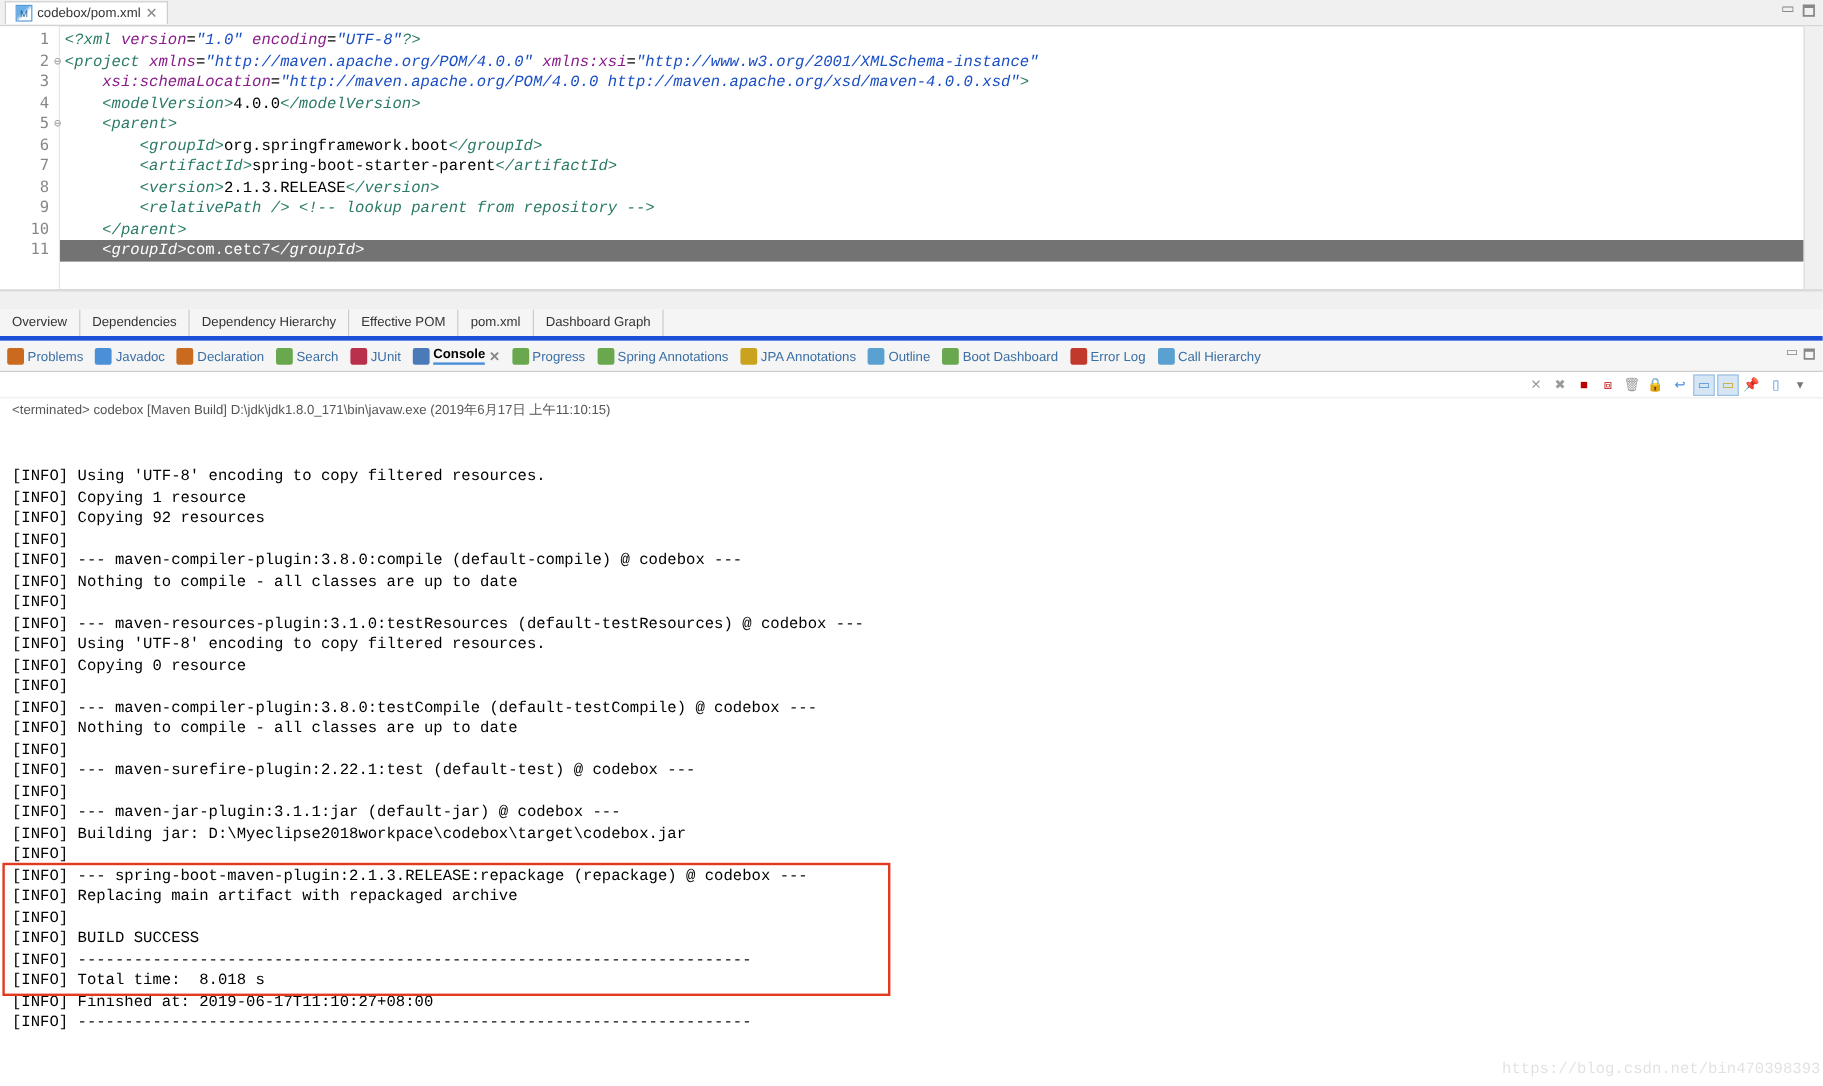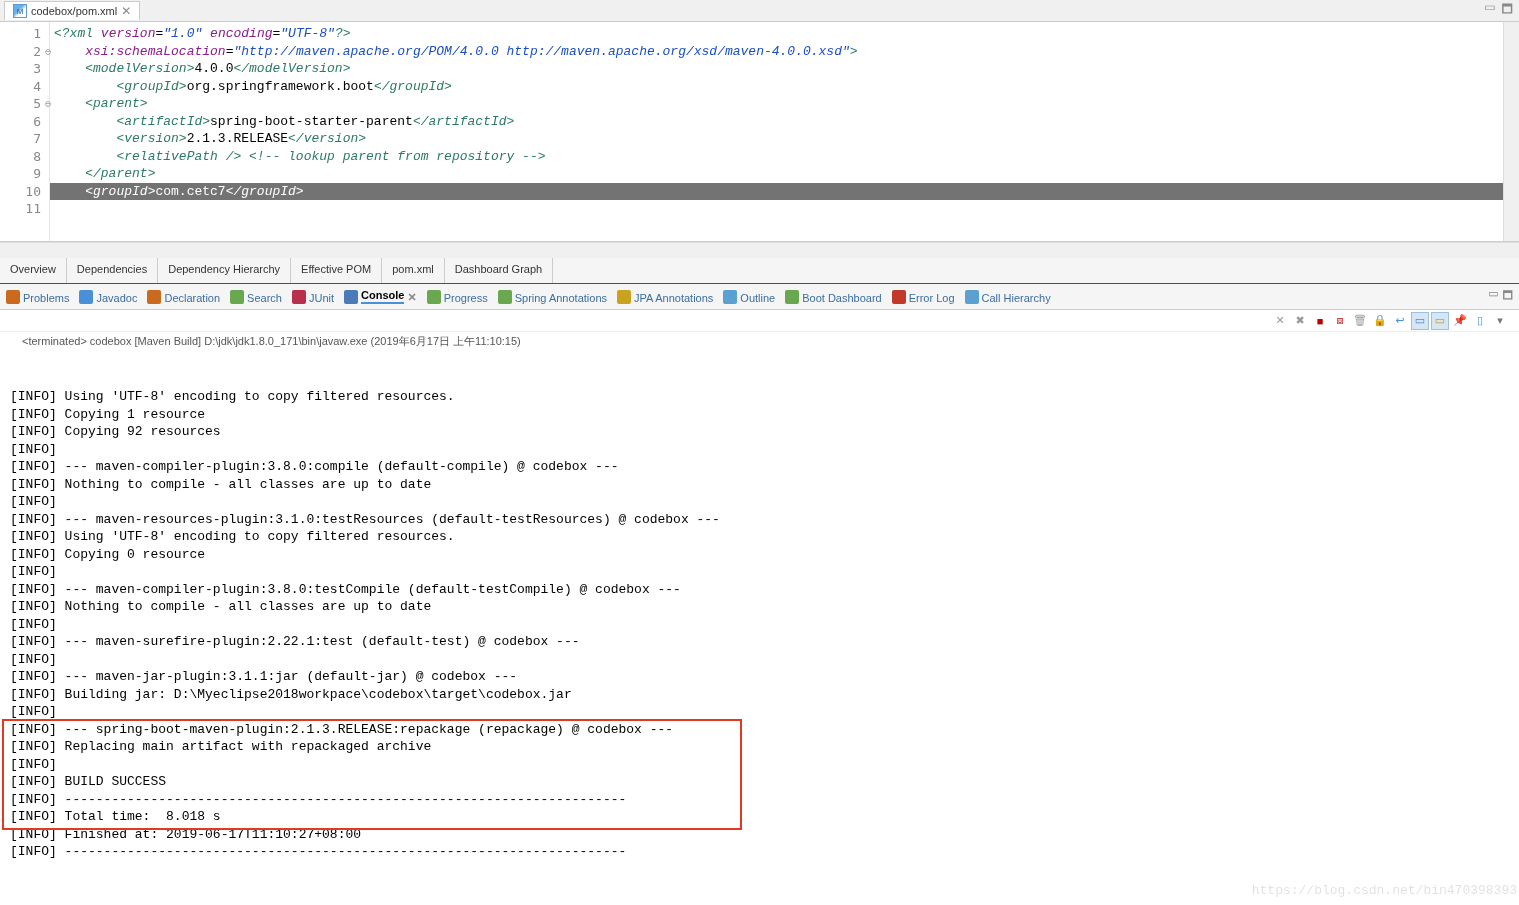--- a/index.html
+++ b/index.html
@@ -99,21 +99,21 @@
 .hscroll {
   height: 16px;
   background: #f0f0f0;
   border-top: 1px solid #ddd;
 }
 
 
 .sub-tabs {
   height: 26px;
   background: #f5f5f5;
-  border-bottom: 1px solid #1d4ed8;
+  border-bottom: 4px solid #1d4ed8;
   display: flex;
   align-items: stretch;
   font-size: 11px;
 }
 .sub-tabs .st {
   padding: 5px 10px 4px;
   border-right: 1px solid #ccc;
   color: #333;
   cursor: pointer;
 }
@@ -165,21 +165,21 @@
 .console-toolbar .tb {
   width: 18px; height: 18px;
   border: 1px solid transparent;
   display: flex; align-items: center; justify-content: center;
   font-size: 11px;
   cursor: pointer;
 }
 .console-toolbar .tb.active { background: #d6e6f5; border-color: #9bc0e0; }
 
 .termination {
-  padding: 2px 22px 4px;
+  padding: 2px 10px 4px;
   font-size: 11px;
   color: #555;
 }
 
 .console {
   flex: 1;
   padding: 0 10px;
   font-family: Consolas, "Courier New", monospace;
   font-size: 13px;
   line-height: 17.5px;
@@ -229,24 +229,25 @@
       <div class="fold">5</div>
       <div>6</div>
       <div>7</div>
       <div>8</div>
       <div>9</div>
       <div>10</div>
       <div>11</div>
     </div>
   <div class="code" id="code">
       <div class="line"><span class="t-proc">&lt;?xml</span> <span class="t-attr">version</span><span class="t-txt">=</span><span class="t-str">"1.0"</span> <span class="t-attr">encoding</span><span class="t-txt">=</span><span class="t-str">"UTF-8"</span><span class="t-proc">?&gt;</span></div>
+      <div class="line"><span class="t-tag">&lt;project</span> <span class="t-attr">xmlns</span><span class="t-txt">=</span><span class="t-str">"http://maven.apache.org/POM/4.0.0"</span> <span class="t-attr">xmlns:xsi</span><span class="t-txt">=</span><span class="t-str">"http://www.w3.org/2001/XMLSchema-instance"</span></div>
       <div class="line">    <span class="t-attr">xsi:schemaLocation</span><span class="t-txt">=</span><span class="t-str">"http://maven.apache.org/POM/4.0.0 http://maven.apache.org/xsd/maven-4.0.0.xsd"</span><span class="t-tag">&gt;</span></div>
       <div class="line">    <span class="t-tag">&lt;modelVersion&gt;</span><span class="t-txt">4.0.0</span><span class="t-tag">&lt;/modelVersion&gt;</span></div>
+      <div class="line">    <span class="t-tag">&lt;parent&gt;</span></div>
       <div class="line">        <span class="t-tag">&lt;groupId&gt;</span><span class="t-txt">org.springframework.boot</span><span class="t-tag">&lt;/groupId&gt;</span></div>
-      <div class="line">    <span class="t-tag">&lt;parent&gt;</span></div>
       <div class="line">        <span class="t-tag">&lt;artifactId&gt;</span><span class="t-txt">spring-boot-starter-parent</span><span class="t-tag">&lt;/artifactId&gt;</span></div>
       <div class="line">        <span class="t-tag">&lt;version&gt;</span><span class="t-txt">2.1.3.RELEASE</span><span class="t-tag">&lt;/version&gt;</span></div>
       <div class="line">        <span class="t-tag">&lt;relativePath /&gt;</span> <span class="t-comm">&lt;!-- lookup parent from repository --&gt;</span></div>
       <div class="line">    <span class="t-tag">&lt;/parent&gt;</span></div>
       <div class="line selected">    <span class="t-tag">&lt;groupId&gt;</span><span class="t-txt">com.cetc7</span><span class="t-tag">&lt;/groupId&gt;</span></div>
     </div>
   <div class="editor-scroll-v"></div>
 </div>
 <div class="hscroll"></div>
 

